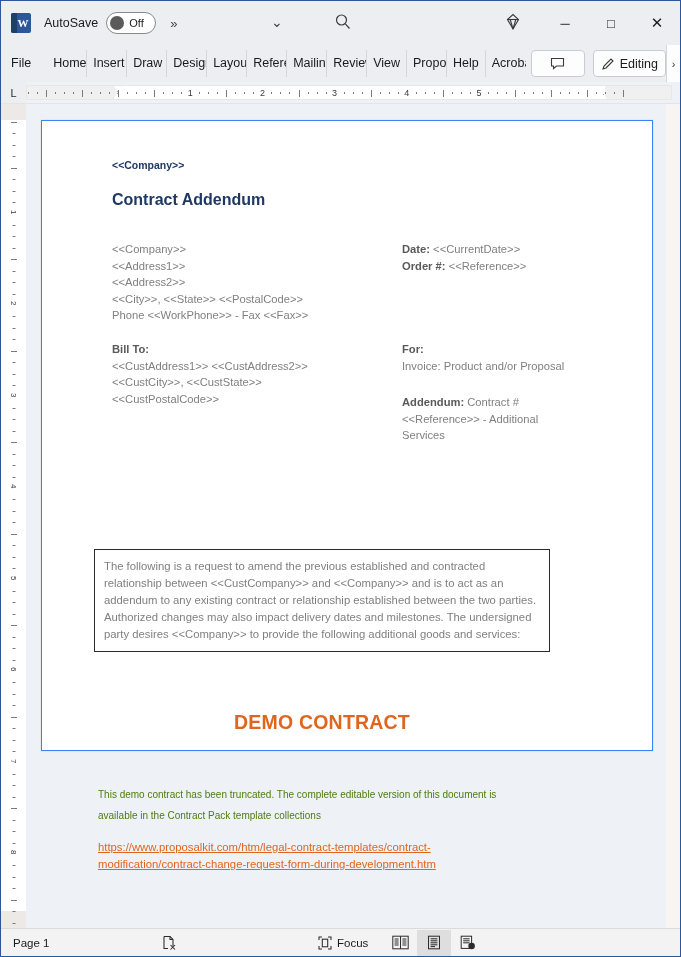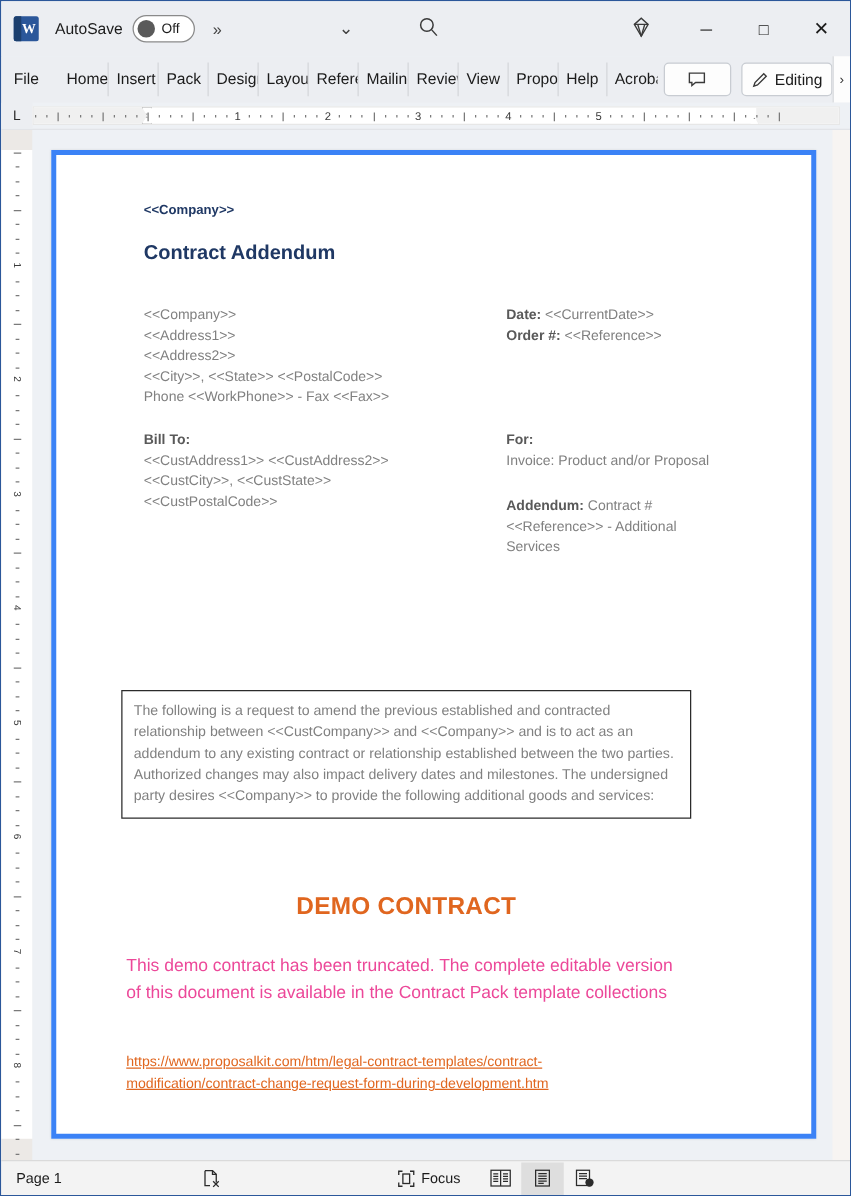--- a/index.html
+++ b/index.html
@@ -208,23 +208,23 @@
     writing-mode: vertical-rl; text-orientation: mixed;
   }
   .canvas {
     flex: 1; position: relative;
     background: #eef1f5;
     overflow: hidden;
   }
   .page {
     position: absolute;
     left: 15px; top: 16px;
-    width: 612px; height: 791px;
+    width: 612px; height: 631px;
     background: #ffffff;
-    border: 4px solid #3b82f6;
+    border: 1px solid #3b82f6;
     box-shadow: 0 0 2px rgba(0,0,0,0.10);
   }
   .scrollbar-track {
     position: absolute; right: 0; top: 0; bottom: 0;
     width: 14px; background: #f7f4f2;
   }
 
   
   .doc {
     position: absolute;
@@ -267,23 +267,23 @@
     position: absolute;
     left: 52px; top: 590px;
     width: 456px;
     text-align: center;
     font-size: 19.5px; font-weight: bold;
     color: #e0661f;
     letter-spacing: 0.2px;
   }
   .demo-body {
     position: absolute;
-    left: 56px; top: 638px;
+    left: 56px; top: 664px;
     width: 440px;
-    font-size: 14px; color: #ec4899;
+    font-size: 10px; color: #4d7c0f;
     line-height: 20.5px;
   }
   .demo-link {
     position: absolute;
     left: 56px; top: 718px;
     width: 420px;
     font-size: 11.3px; color: #e0661f;
     line-height: 17px;
     text-decoration: underline;
   }
@@ -346,21 +346,21 @@
       <div class="win-btn">─</div>
       <div class="win-btn">□</div>
       <div class="win-btn close-btn">✕</div>
     </div>
   </div>
 
   <div class="ribbon">
     <div class="rtab file-tab">File</div>
     <div class="rtab">Home</div>
     <div class="rtab">Insert</div>
-    <div class="rtab">Pack</div>
+    <div class="rtab">Draw</div>
     <div class="rtab">Design</div>
     <div class="rtab">Layout</div>
     <div class="rtab">References</div>
     <div class="rtab">Mailings</div>
     <div class="rtab">Review</div>
     <div class="rtab">View</div>
     <div class="rtab">Proposal Kit</div>
     <div class="rtab">Help</div>
     <div class="rtab no-div">Acrobat</div>
 

